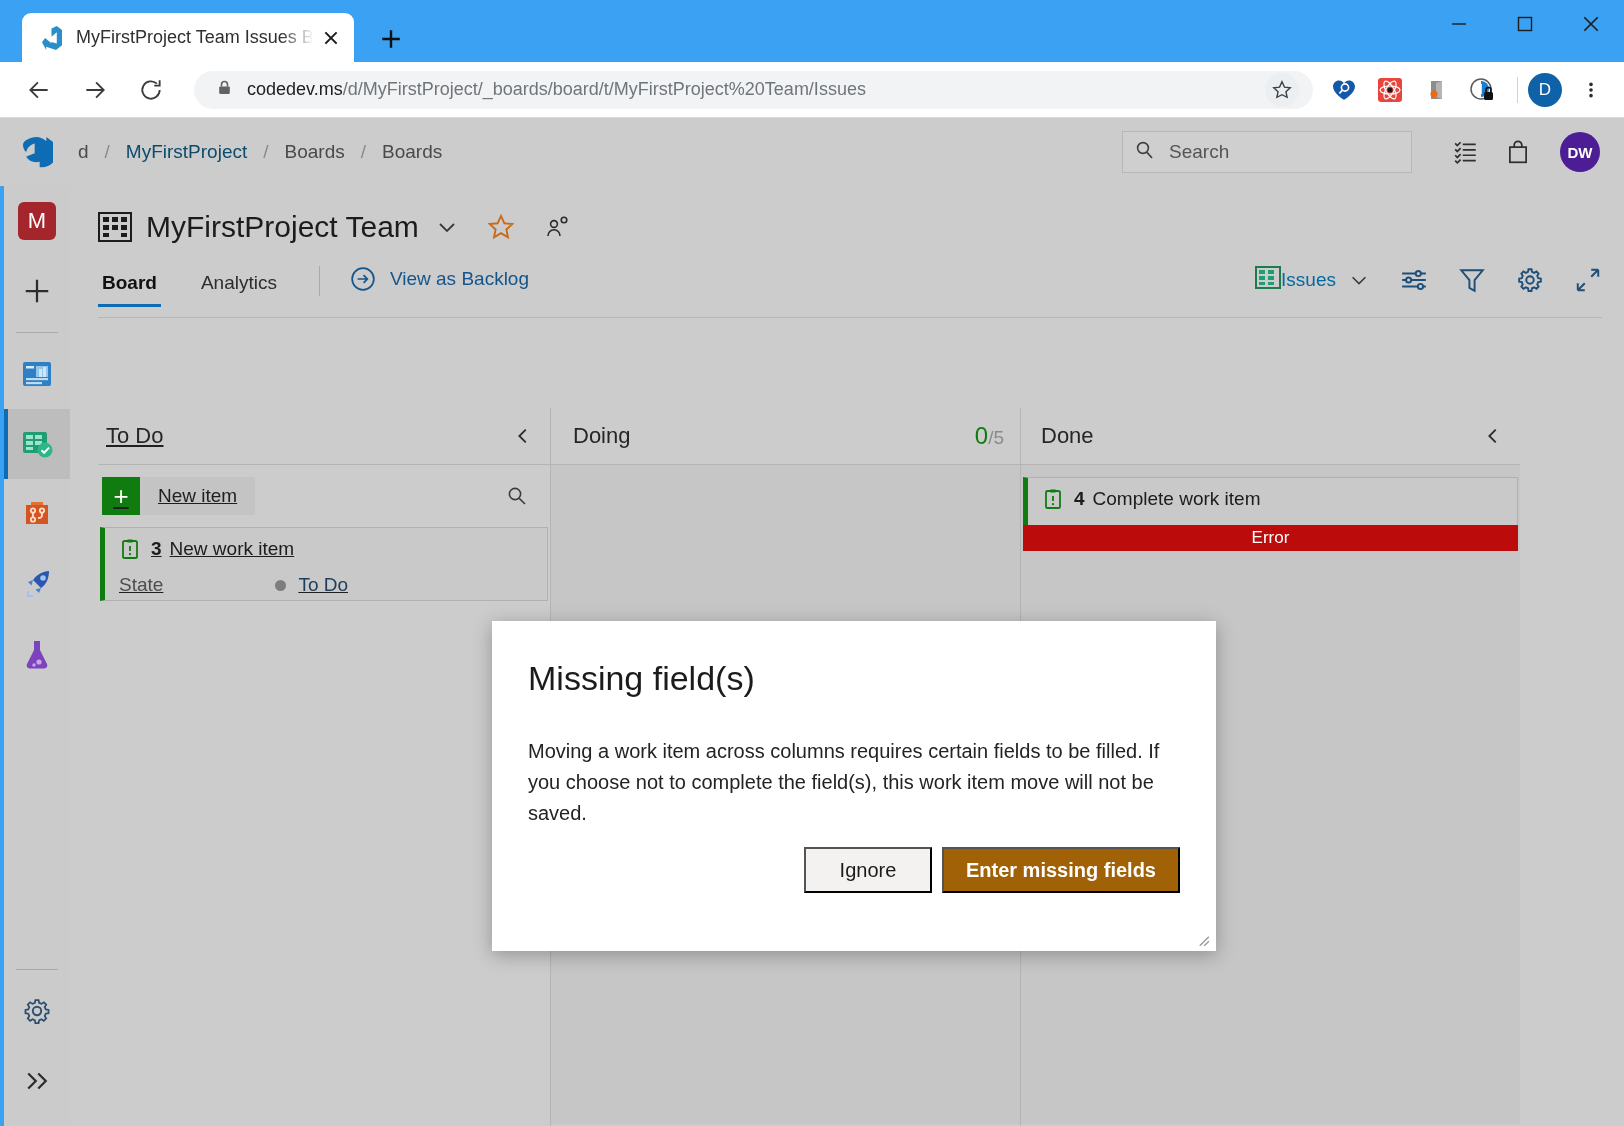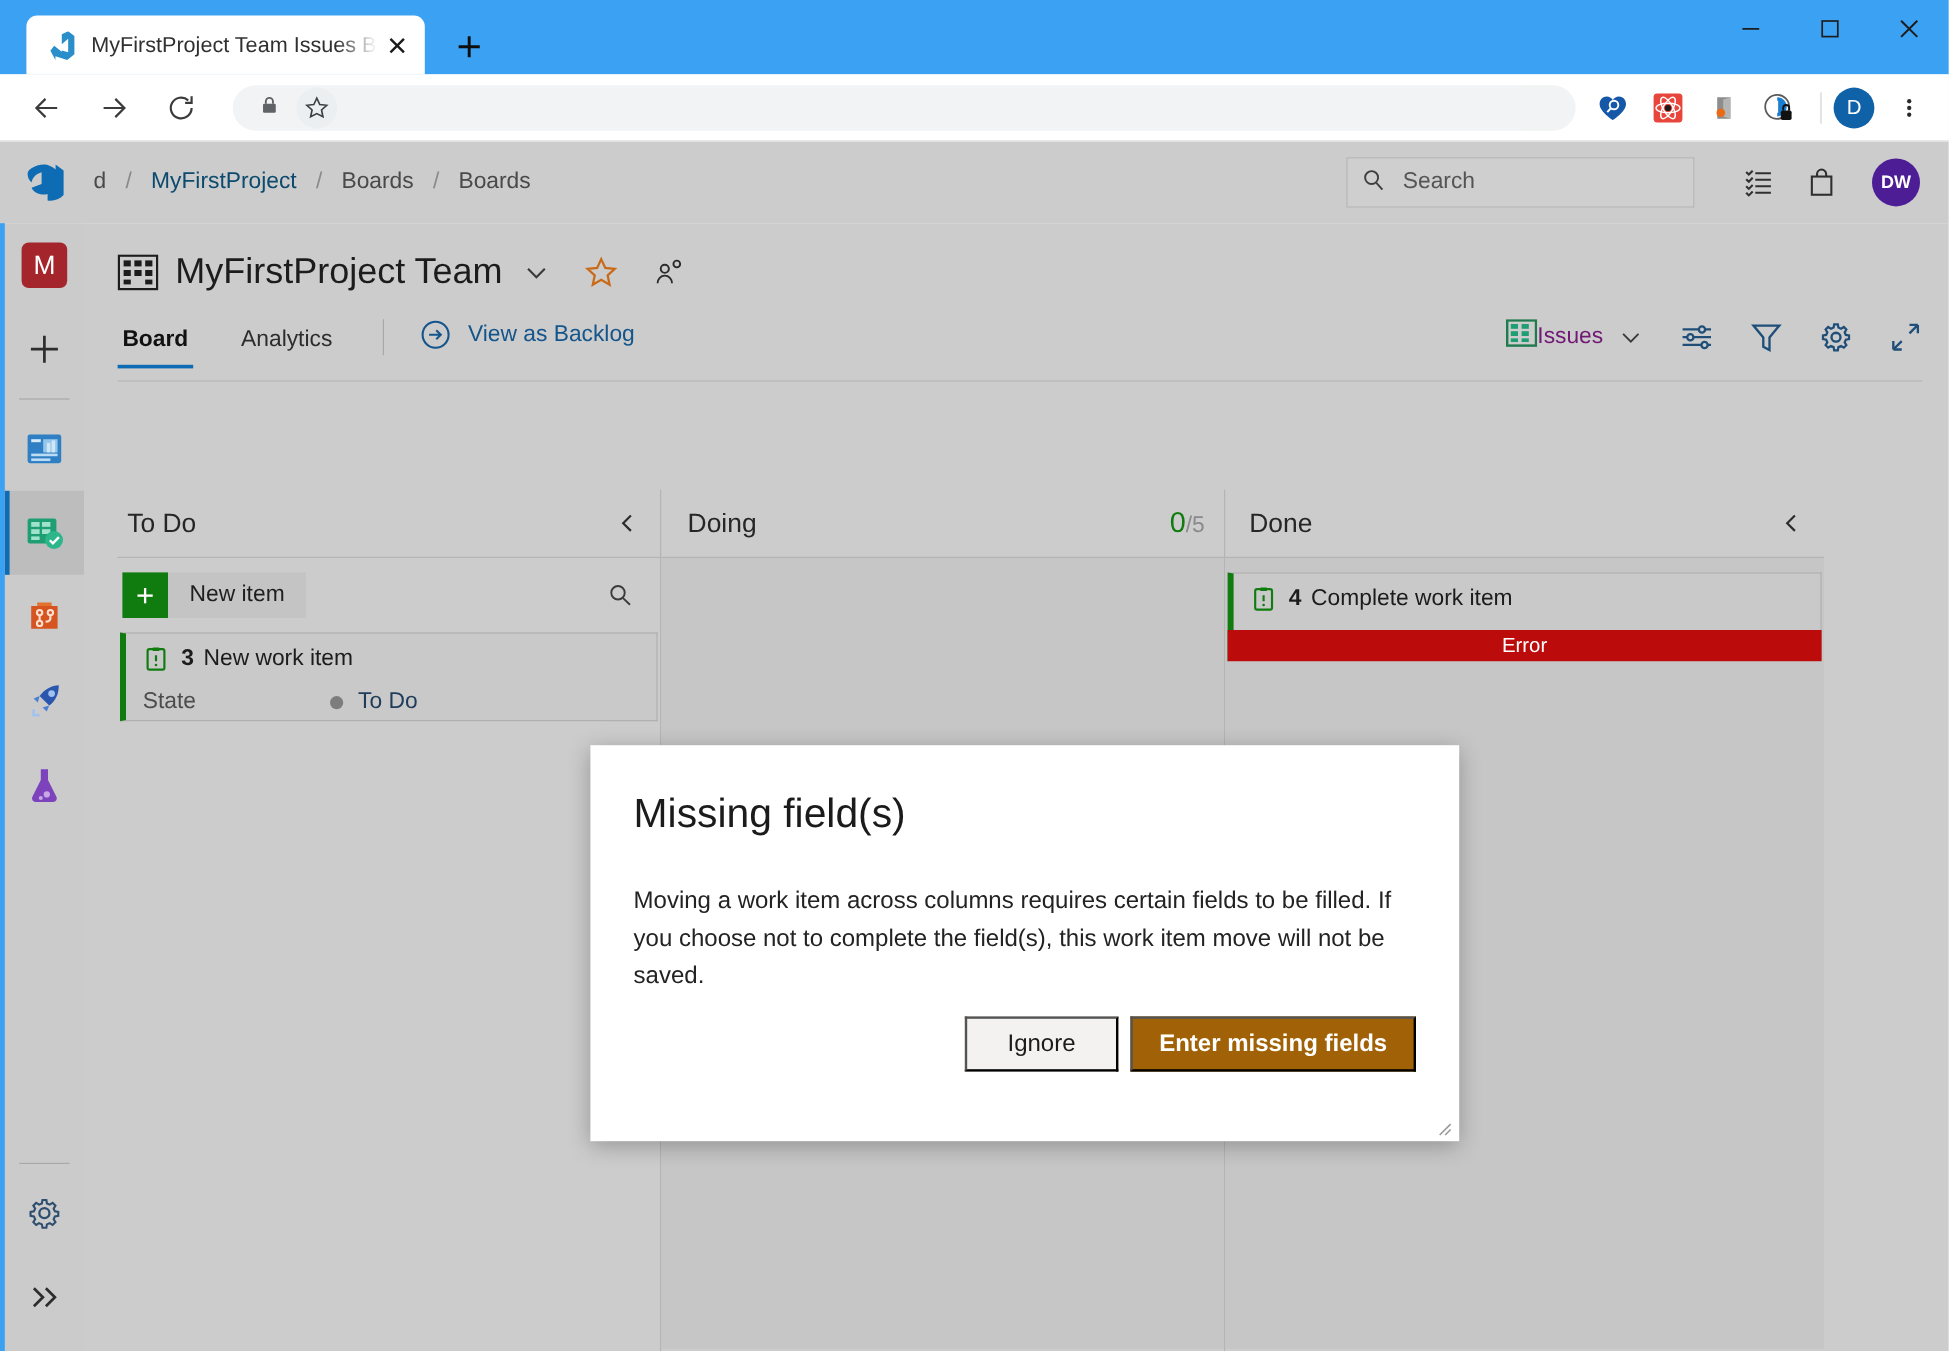--- a/index.html
+++ b/index.html
@@ -175,30 +175,30 @@
   .tab-sep { width: 1px; height: 30px; background: #a9a9a9; margin: 0 30px 12px 2px; }
   .view-backlog {
     display: flex; align-items: center; color: #14558b; font-size: 19px;
     margin-bottom: 10px;
   }
   .view-backlog .vb-icon { margin-right: 14px; display: flex; }
   .toolbar-right {
     margin-left: auto; display: flex; align-items: center; margin-bottom: 8px;
   }
   .tb-item { display: flex; align-items: center; margin-left: 30px; color: #1f4e79; }
-  .tb-label { font-size: 19px; color: #701a75; margin-left: 0; }
+  .tb-label { font-size: 19px; color: #0369a1; margin-left: 0; }
   .tb-chev { margin-left: 12px; color: #3a3a3a; display: flex; }
 
   
   .board {
     position: absolute; left: 28px; top: 222px; width: 1504px; height: 718px;
     display: flex;
   }
   .col { position: relative; height: 718px; }
-  .col.todo { width: 452px; }
+  .col.todo { width: 452px; text-decoration: underline; }
   .col.doing { width: 470px; }
   .col.done { width: 500px; }
   .col + .col { border-left: 1px solid #b4b4b4; }
   .col-head {
     display: flex; align-items: center; height: 56px; padding: 0 16px 0 8px;
   }
   .col-title { font-size: 22px; color: #262626; }
   .col.doing .col-head { padding-left: 22px; }
   .col.done .col-head { padding-left: 20px; }
   .col-wip { margin-left: auto; font-size: 24px; color: #8a8a8a; }
@@ -340,20 +340,23 @@
         <path d="M20 3v5h-5" stroke="#3b3b3b" stroke-width="1.7" fill="none"></path>
       </svg>
     </div>
 
     <div class="omnibox">
       <span class="lock-icon">
         <svg viewBox="0 0 16 16" width="17" height="17">
           <rect x="3" y="7" width="10" height="7" rx="1" fill="#5f6368"></rect>
           <path d="M5.2 7V5.2a2.8 2.8 0 0 1 5.6 0V7" stroke="#5f6368" stroke-width="1.5" fill="none"></path>
         </svg>
+      </span>
+      <span class="omnibox-url">
+        <span class="host">codedev.ms</span><span>/d/MyFirstProject/_boards/board/t/MyFirstProject%20Team/Issues</span>
       </span>
       <span class="star-btn">
         <svg viewBox="0 0 24 24" width="22" height="22">
           <path d="M12 3l2.7 5.8 6.3.7-4.7 4.3 1.3 6.2L12 17.1 6.4 20l1.3-6.2L3 9.5l6.3-.7z" stroke="#3c4043" stroke-width="1.5" fill="none"></path>
         </svg>
       </span>
     </div>
 
     <div class="ext-icons">
       <div class="ext">

